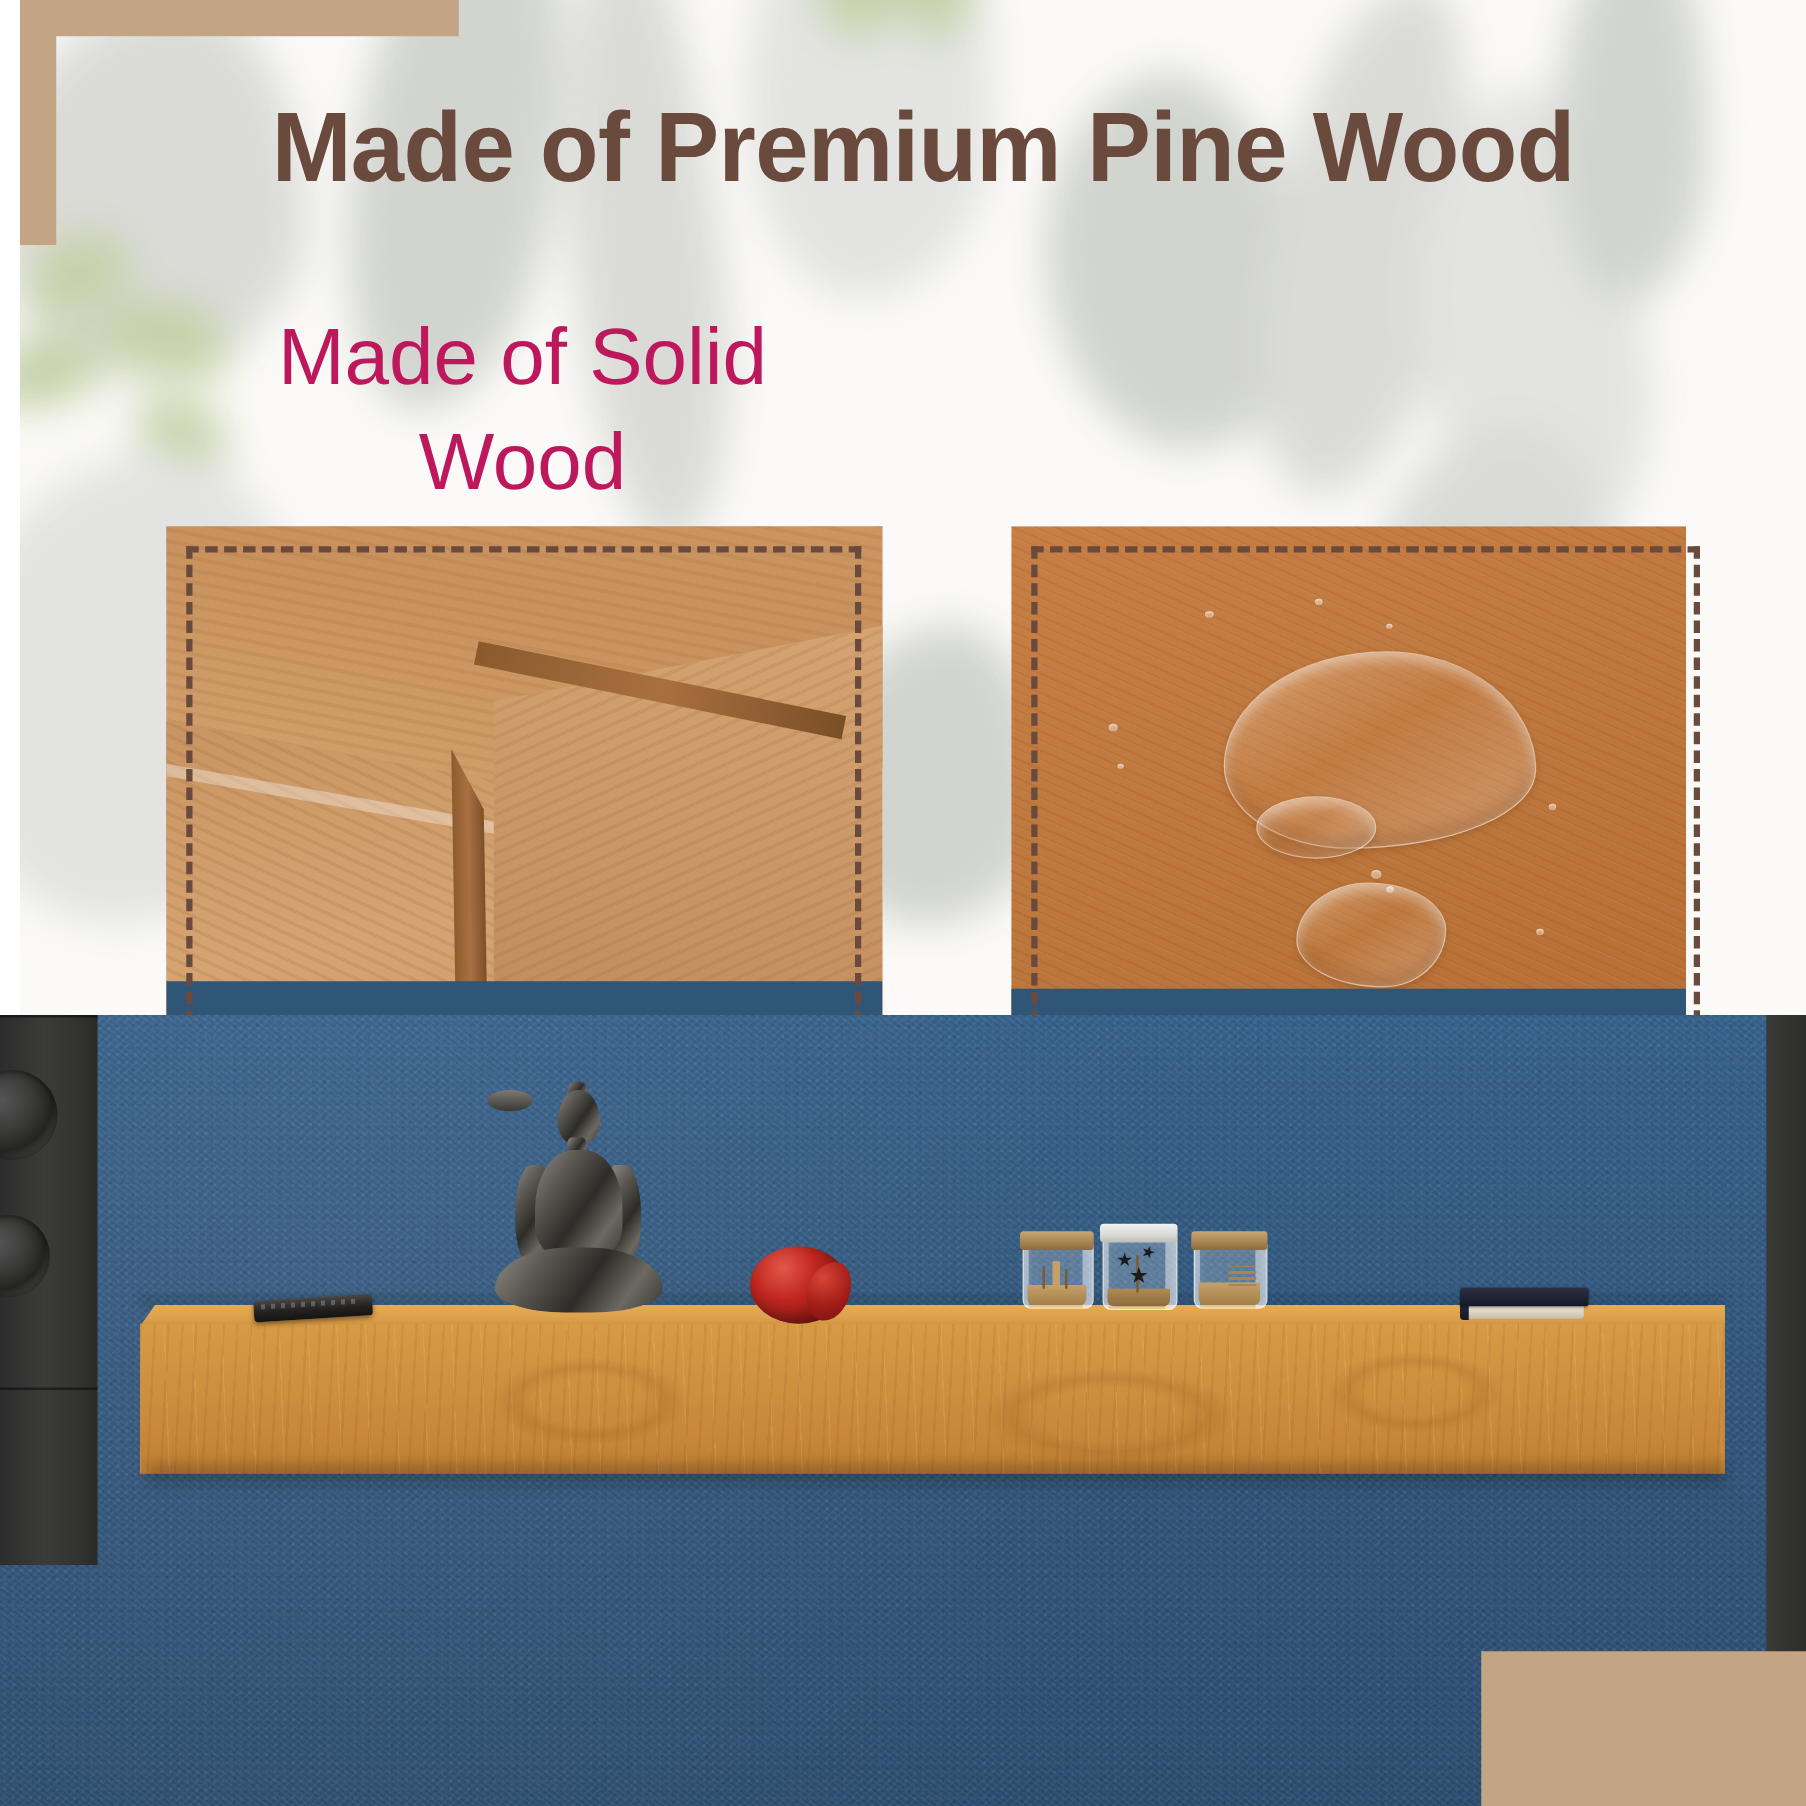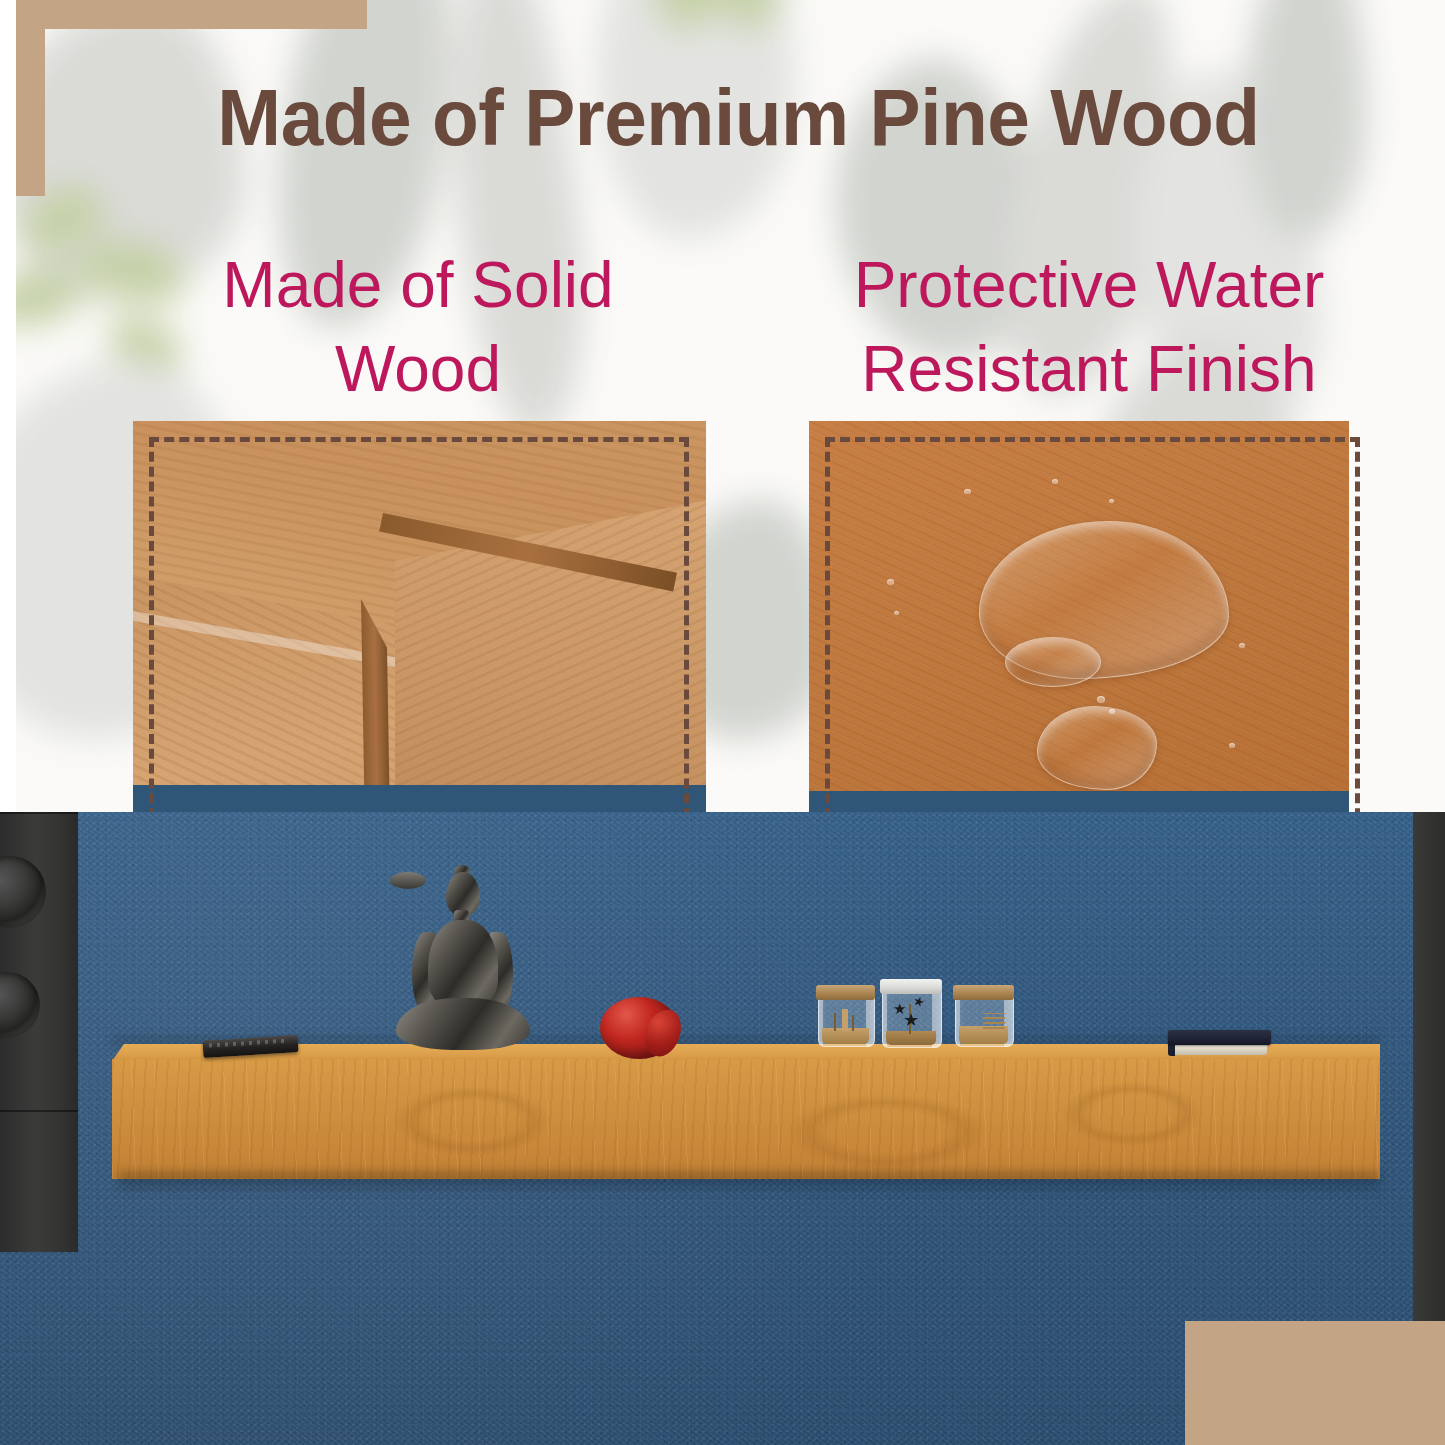--- a/index.html
+++ b/index.html
@@ -251,22 +251,20 @@
       <div class="fl s3" style="left:700px; top:560px; width:180px;height:240px;"></div>
     </div>
 
     <div class="corner-frame-h"></div>
     <div class="corner-frame-v"></div>
 
     <div class="title">Made of Premium Pine Wood</div>
 
     <div class="sub left">Made of Solid Wood
 Natural Wood Grain</div>
-    <div class="sub right">Protective Water
-Resistant Finish</div>
 
     <div class="panel left">
       <div class="boxphoto">
         <div class="bp-bg"></div>
         <div class="bp-whiteR"></div>
         <div class="bp-top"></div>
         <div class="bp-left"></div>
         <div class="bp-shadowline"></div>
         <div class="bp-right"></div>
         <div class="bp-edge2"></div>

